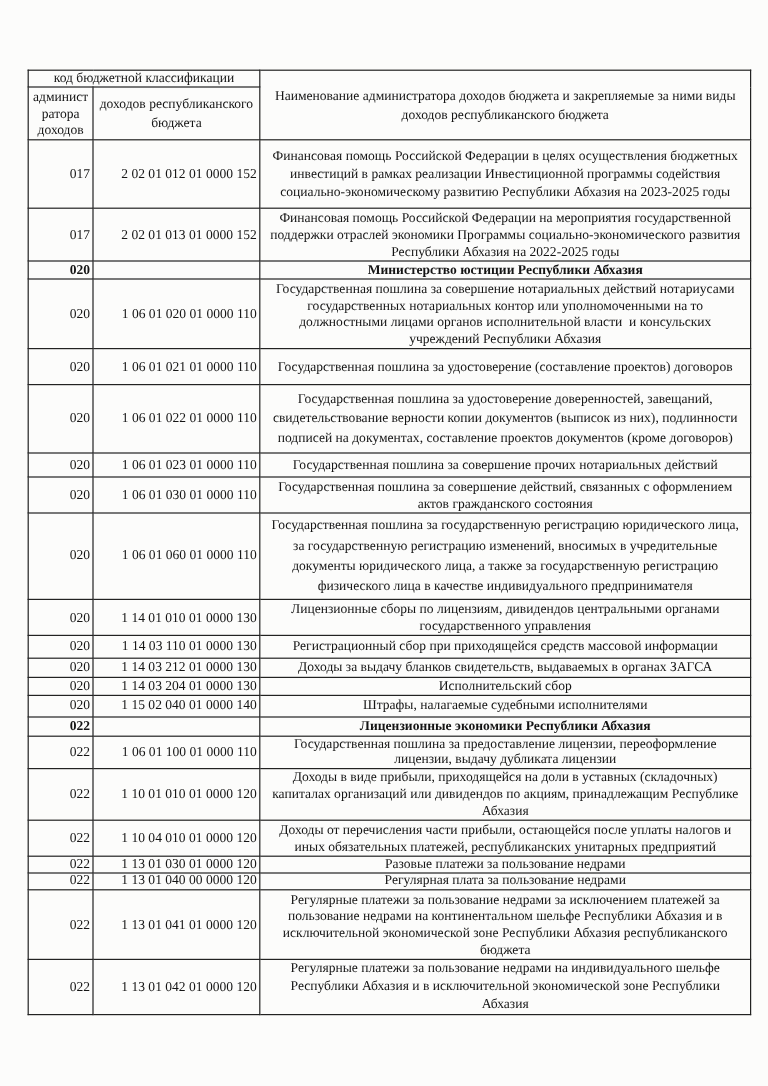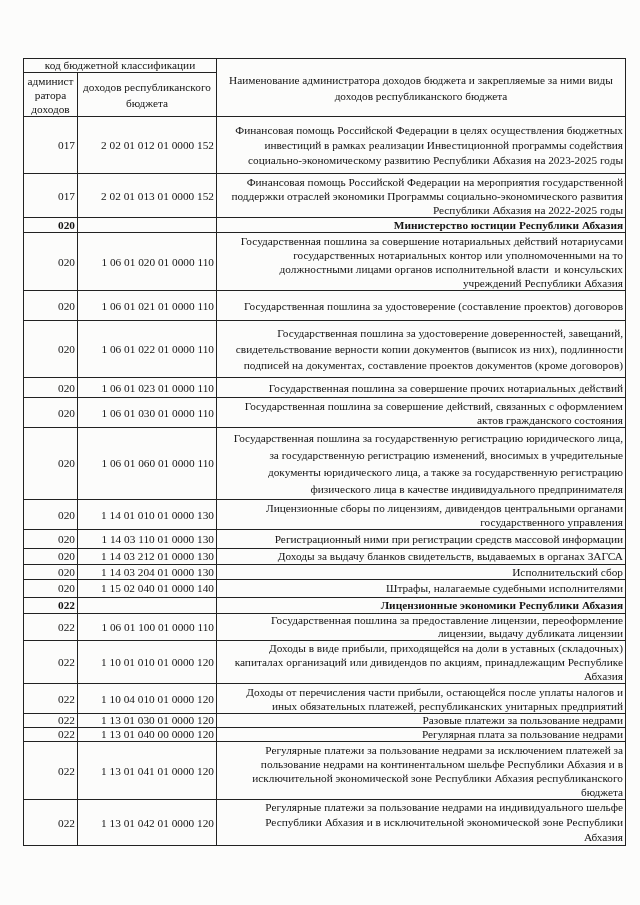--- a/index.html
+++ b/index.html
@@ -31,21 +31,21 @@
     }
     table.budget td {
       border: 1px solid #222;
       padding: 0 2px;
       vertical-align: middle;
       overflow: hidden;
       line-height: 14px;
       white-space: pre;
     }
     td.c-admin, td.c-code { text-align: right; }
-    td.c-name { text-align: right; padding-left: 2px; }
+    td.c-name { text-align: center; padding-left: 2px; }
     td.h { text-align: center; line-height: 14px; }
     tr.bold td { font-weight: bold; }
     tr.lh13 td { line-height: 13px; }
     tr.lh16 td { line-height: 16px; }
     tr.lh17 td { line-height: 17px; }
   </style>
 </head>
 <body>
 
 <div class="page">
@@ -129,21 +129,21 @@
     </tr>
     <tr style="height:30px">
       <td class="c-admin">020</td>
       <td class="c-code">1 14 01 010 01 0000 130</td>
       <td class="c-name">Лицензионные сборы по лицензиям, дивидендов центральными органами
 государственного управления</td>
     </tr>
     <tr class="lh13" style="height:19px">
       <td class="c-admin">020</td>
       <td class="c-code">1 14 03 110 01 0000 130</td>
-      <td class="c-name">Регистрационный ними при регистрации средств массовой информации</td>
+      <td class="c-name">Регистрационный сбор при приходящейся средств массовой информации</td>
     </tr>
     <tr class="lh13" style="height:16px">
       <td class="c-admin">020</td>
       <td class="c-code">1 14 03 212 01 0000 130</td>
       <td class="c-name">Доходы за выдачу бланков свидетельств, выдаваемых в органах ЗАГСА</td>
     </tr>
     <tr class="lh13" style="height:15px">
       <td class="c-admin">020</td>
       <td class="c-code">1 14 03 204 01 0000 130</td>
       <td class="c-name">Исполнительский сбор</td>

